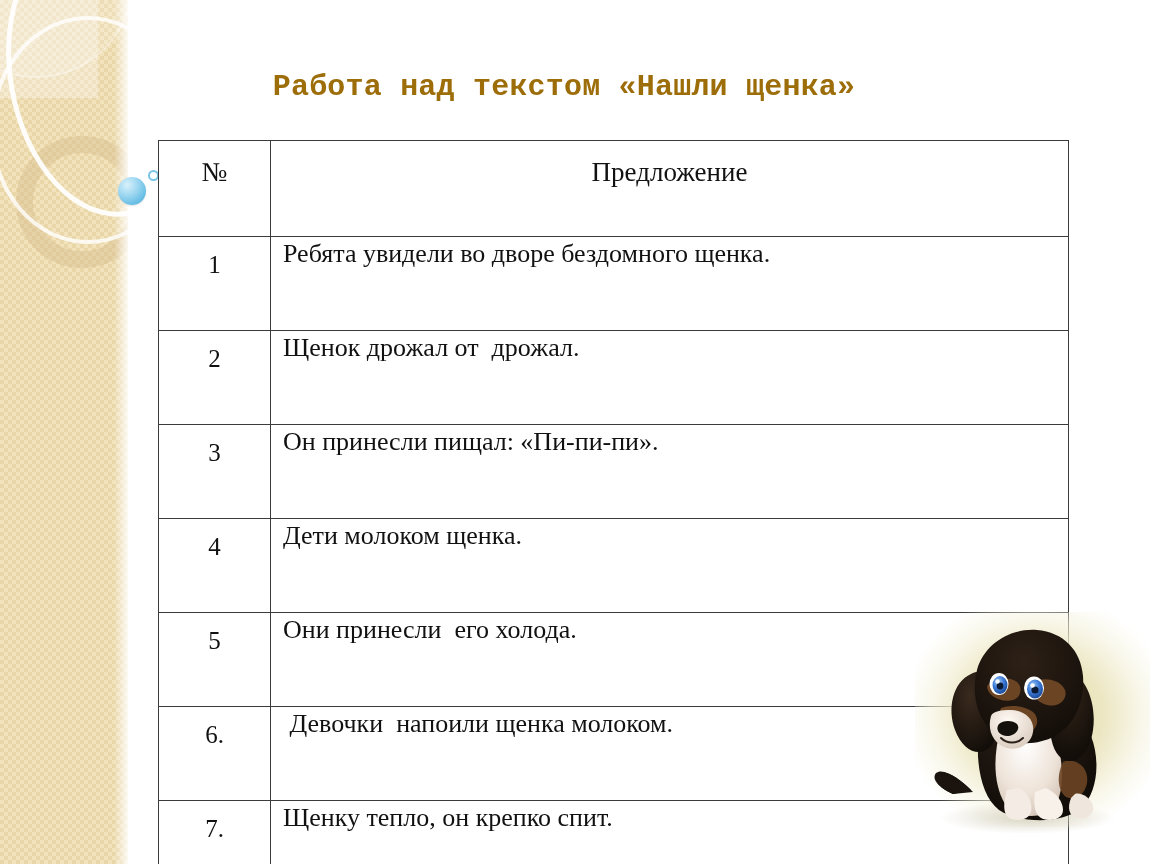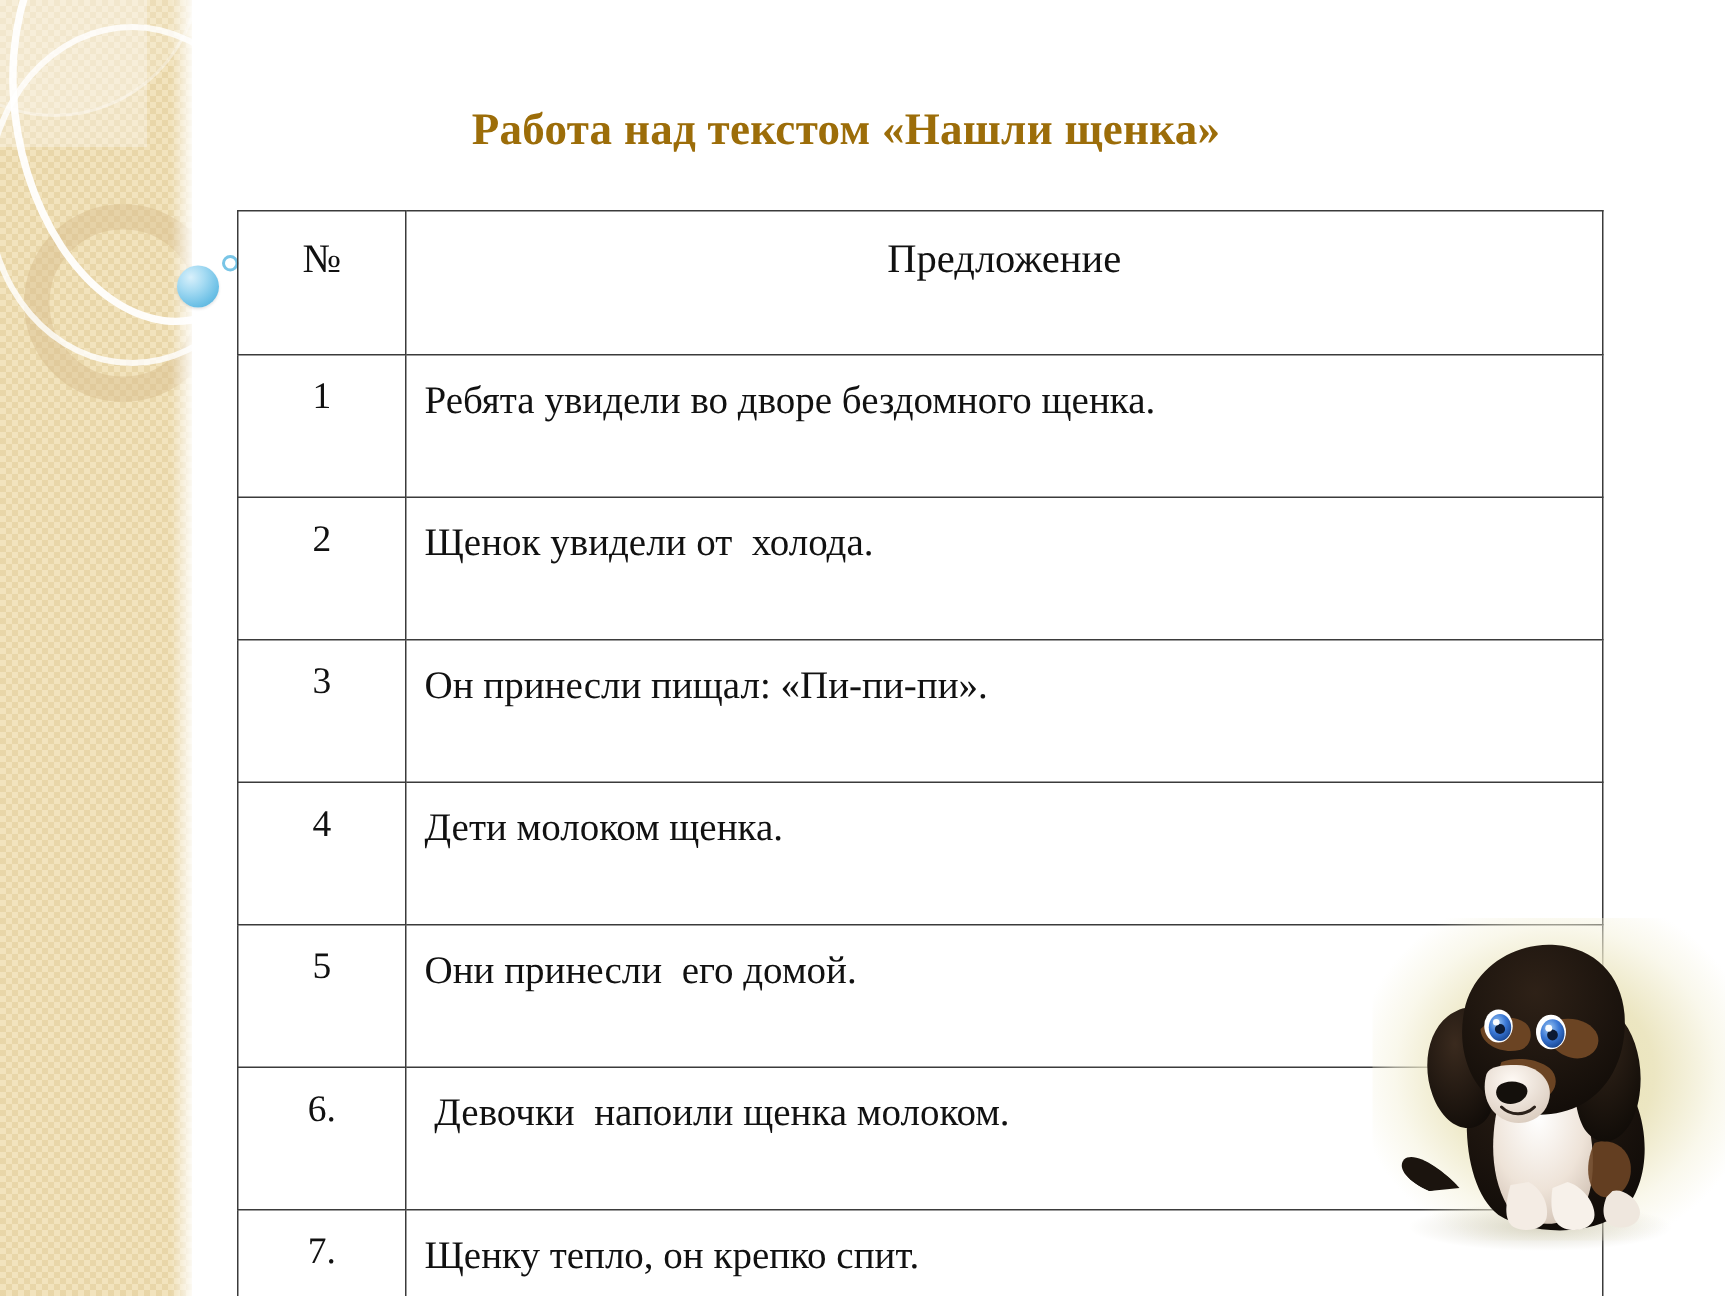--- a/index.html
+++ b/index.html
@@ -74,21 +74,21 @@
     position:absolute;left:148px;top:170px;width:11px;height:11px;
     border-radius:50%;
     border:2.5px solid #79c5e6;
     box-sizing:border-box;
   }
 
   
   #title{
     position:absolute;left:128px;top:70px;width:872px;
     text-align:center;
-    font-family:Liberation Serif, serif;
+    font-family:Liberation Mono, monospace;
     font-weight:bold;
     font-size:30px;
     letter-spacing:.2px;
     color:#9c6d09;
     white-space:nowrap;
   }
 
   
   #puppy-wrap{
     position:absolute;left:915px;top:612px;width:235px;height:252px;
@@ -120,21 +120,21 @@
     width:111px;
     text-align:center;
     font-size:25px;
     color:#111;
     padding-top:14px;
   }
   #tbl td.sent{
     width:785px;
     font-size:26px;
     color:#111;
-    padding:15px 0 0 12px;
+    padding:2px 0 0 12px;
     white-space:pre;
   }
   #tbl tr.head td.num{font-size:27px;padding-top:16px;}
   #tbl tr.head td.sent{
     text-align:center;
     font-size:27px;
     padding:16px 0 0 0;
   }
 </style>
 </head>
@@ -241,33 +241,33 @@
     <tr class="head">
       <td class="num">№</td>
       <td class="sent">Предложение</td>
     </tr>
     <tr>
       <td class="num">1</td>
       <td class="sent">Ребята увидели во дворе бездомного щенка.</td>
     </tr>
     <tr>
       <td class="num">2</td>
-      <td class="sent">Щенок увидели от  холода.</td>
+      <td class="sent">Щенок дрожал от  дрожал.</td>
     </tr>
     <tr>
       <td class="num">3</td>
       <td class="sent">Он принесли пищал: «Пи-пи-пи».</td>
     </tr>
     <tr>
       <td class="num">4</td>
       <td class="sent">Дети молоком щенка.</td>
     </tr>
     <tr>
       <td class="num">5</td>
-      <td class="sent">Они принесли  его домой.</td>
+      <td class="sent">Они принесли  его холода.</td>
     </tr>
     <tr>
       <td class="num">6.</td>
       <td class="sent"> Девочки  напоили щенка молоком.</td>
     </tr>
     <tr>
       <td class="num">7.</td>
       <td class="sent">Щенку тепло, он крепко спит.</td>
     </tr>
   </tbody>

